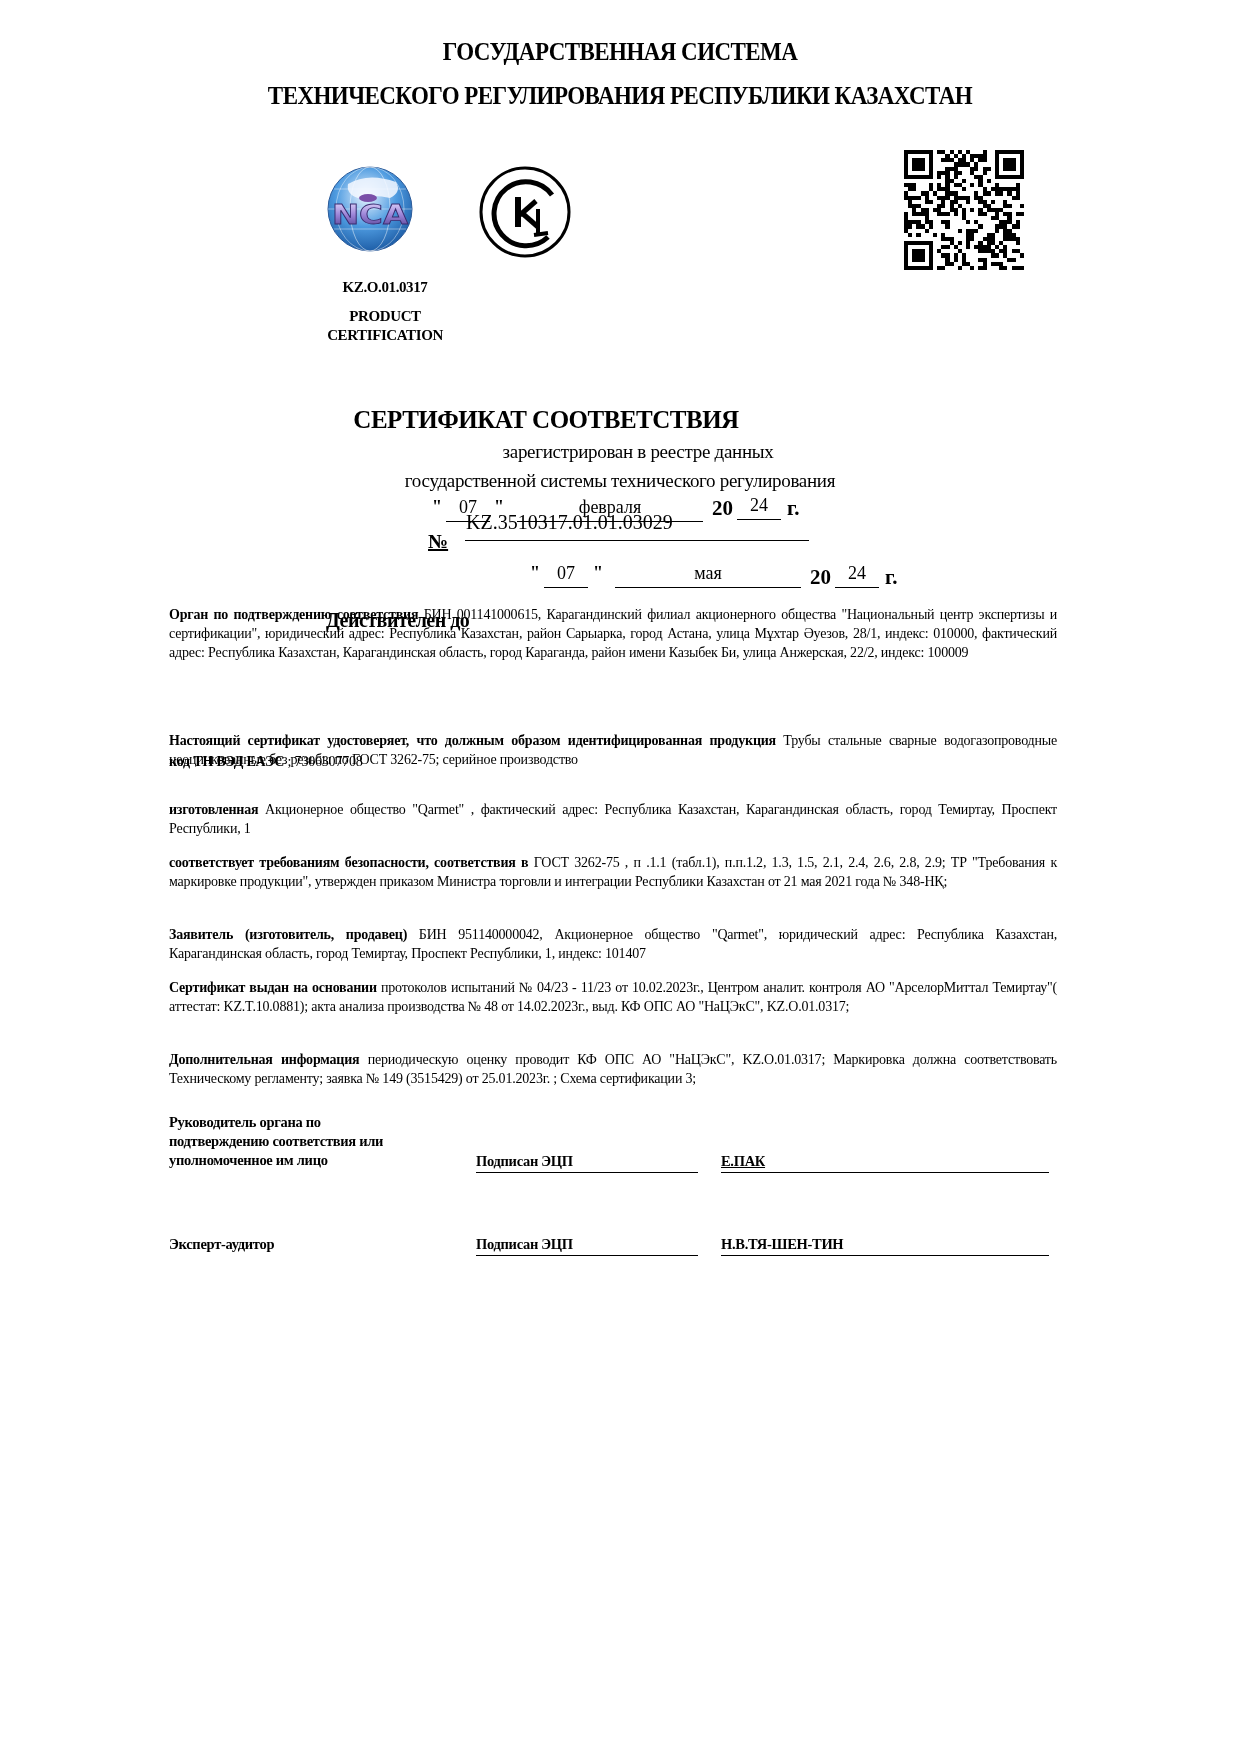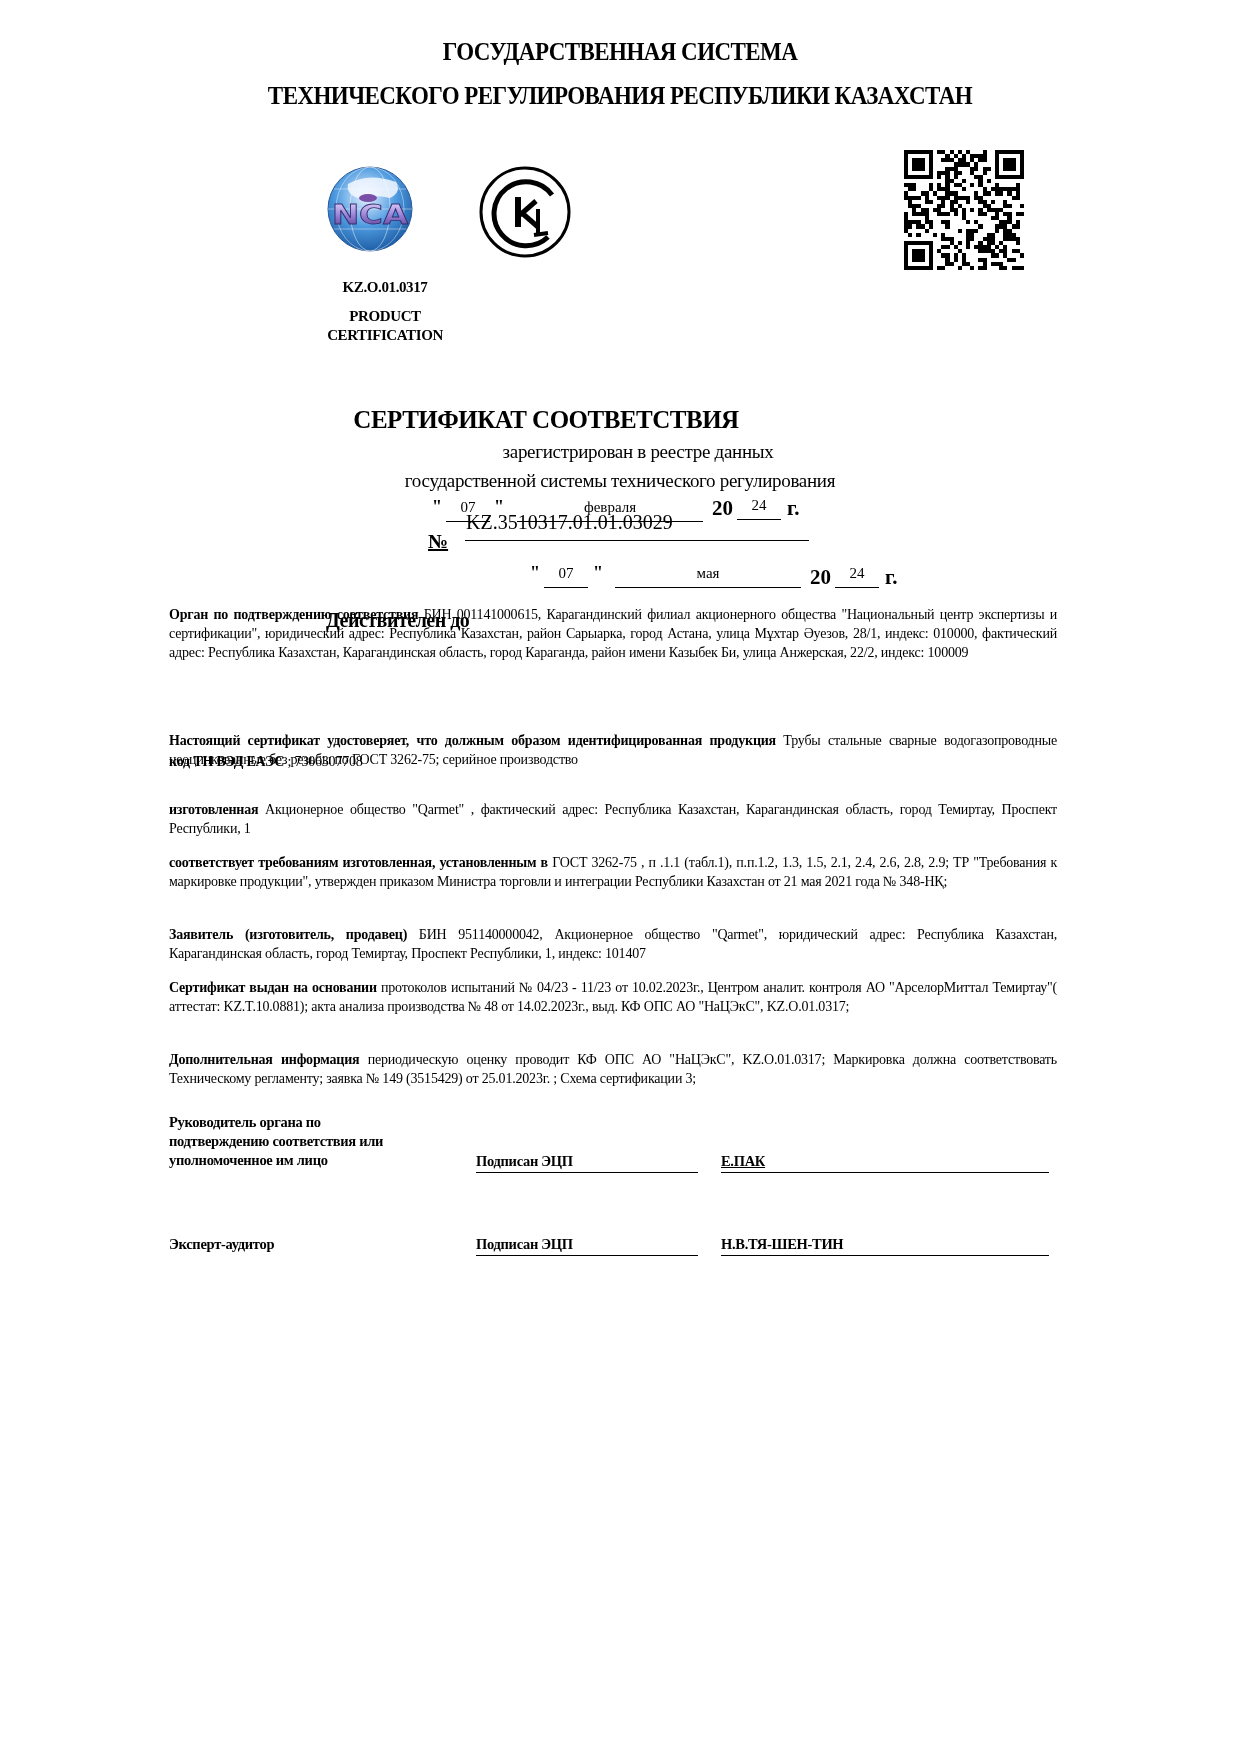--- a/index.html
+++ b/index.html
@@ -23,21 +23,21 @@
     #orgcode { top: 279px; }
     #orgprod1 { top: 308px; }
     #orgprod2 { top: 327px; }
 
     .title { left: 0; width: 1092px; text-align: center; font-weight: bold; font-size: 25px; top: 406px; letter-spacing: -0.5px; }
     .sub { left: 0; width: 1240px; text-align: center; font-size: 19px; letter-spacing: -0.3px; }
     #sub1 { top: 441px; padding-left: 18px; }
     #sub2 { top: 470px; }
 
     .q { font-weight: bold; font-size: 18px; }
-    .fld { text-align: center; font-size: 15px; border-bottom: 1.5px solid #000; height: 24px; line-height: 20px; }
+    .fld { text-align: center; font-size: 18px; border-bottom: 1.5px solid #000; height: 24px; line-height: 20px; }
     .big { font-weight: bold; font-size: 21px; }
 
     .body-text {
       left: 169px; width: 888px; font-size: 14px; line-height: 19px;
       text-align: justify; letter-spacing: -0.2px; font-family: Liberation Serif, serif;
     }
     .body-text b { font-weight: bold; }
 
     .sig-label { left: 169px; font-size: 14.5px; font-weight: bold; line-height: 19px; letter-spacing: -0.3px; }
     .sig-field { font-size: 14.5px; font-weight: bold; border-bottom: 1.5px solid #000; height: 20px; line-height: 18px; letter-spacing: -0.3px; }
@@ -427,21 +427,21 @@
 <div class="abs body-text" style="top:698px;margin-top:33px;">
   <b>Настоящий сертификат удостоверяет, что должным образом идентифицированная продукция</b><span> Трубы стальные сварные водогазопроводные неоцинкованные без резьбы по ГОСТ 3262-75; серийное производство</span>
 </div>
 <div class="abs body-text" style="top:752px;">
   <b>код ТН ВЭД ЕАЭС</b><span> ; 7306307708</span>
 </div>
 <div class="abs body-text" style="top:800px;">
   <b>изготовленная</b><span> Акционерное общество "Qarmet" , фактический адрес: Республика Казахстан, Карагандинская область, город Темиртау, Проспект Республики, 1</span>
 </div>
 <div class="abs body-text" style="top:853px;">
-  <b>соответствует требованиям изготовленная, установленным в</b><span> ГОСТ 3262-75 , п .1.1 (табл.1), п.п.1.2, 1.3, 1.5, 2.1, 2.4, 2.6, 2.8, 2.9; ТР "Требования к маркировке продукции", утвержден приказом Министра торговли и интеграции Республики Казахстан от 21 мая 2021 года № 348-НҚ;</span>
+  <b>соответствует требованиям безопасности, соответствия в</b><span> ГОСТ 3262-75 , п .1.1 (табл.1), п.п.1.2, 1.3, 1.5, 2.1, 2.4, 2.6, 2.8, 2.9; ТР "Требования к маркировке продукции", утвержден приказом Министра торговли и интеграции Республики Казахстан от 21 мая 2021 года № 348-НҚ;</span>
 </div>
 <div class="abs body-text" style="top:925px;">
   <b>Заявитель (изготовитель, продавец)</b><span> БИН 951140000042, Акционерное общество "Qarmet", юридический адрес: Республика Казахстан, Карагандинская область, город Темиртау, Проспект Республики, 1, индекс: 101407</span>
 </div>
 <div class="abs body-text" style="top:978px;">
   <b>Сертификат выдан на основании</b><span> протоколов испытаний № 04/23 - 11/23 от 10.02.2023г., Центром аналит. контроля АО "АрселорМиттал Темиртау"( аттестат: KZ.T.10.0881); акта анализа производства № 48 от 14.02.2023г., выд. КФ ОПС АО "НаЦЭкС", KZ.O.01.0317;</span>
 </div>
 <div class="abs body-text" style="top:1050px;">
   <b>Дополнительная информация</b><span> периодическую оценку проводит КФ ОПС АО "НаЦЭкС", KZ.O.01.0317; Маркировка должна соответствовать Техническому регламенту; заявка № 149 (3515429) от 25.01.2023г. ; Схема сертификации 3;</span>
 </div>

